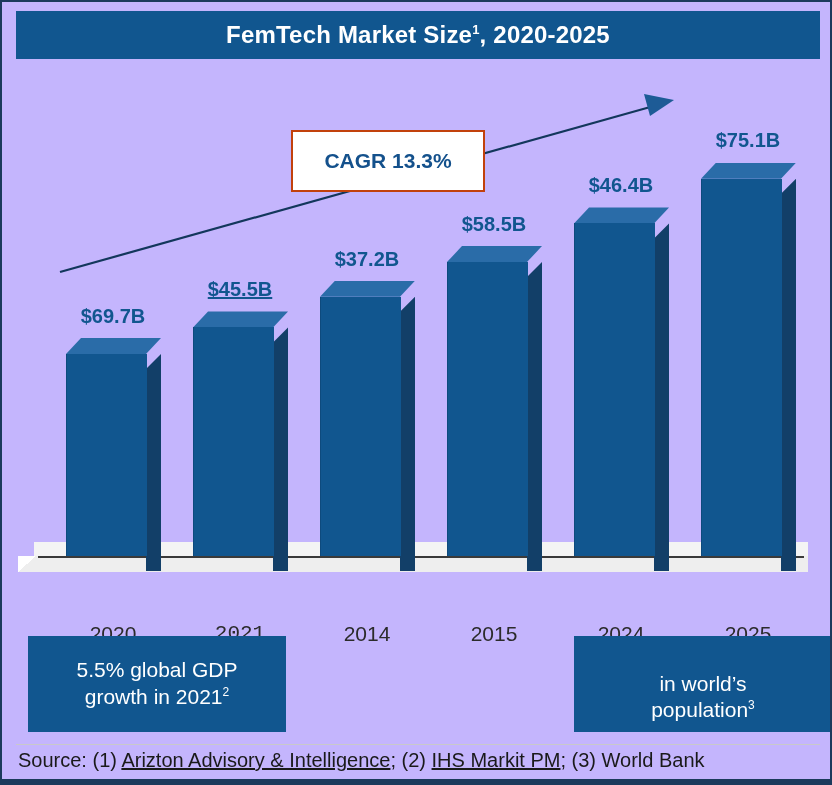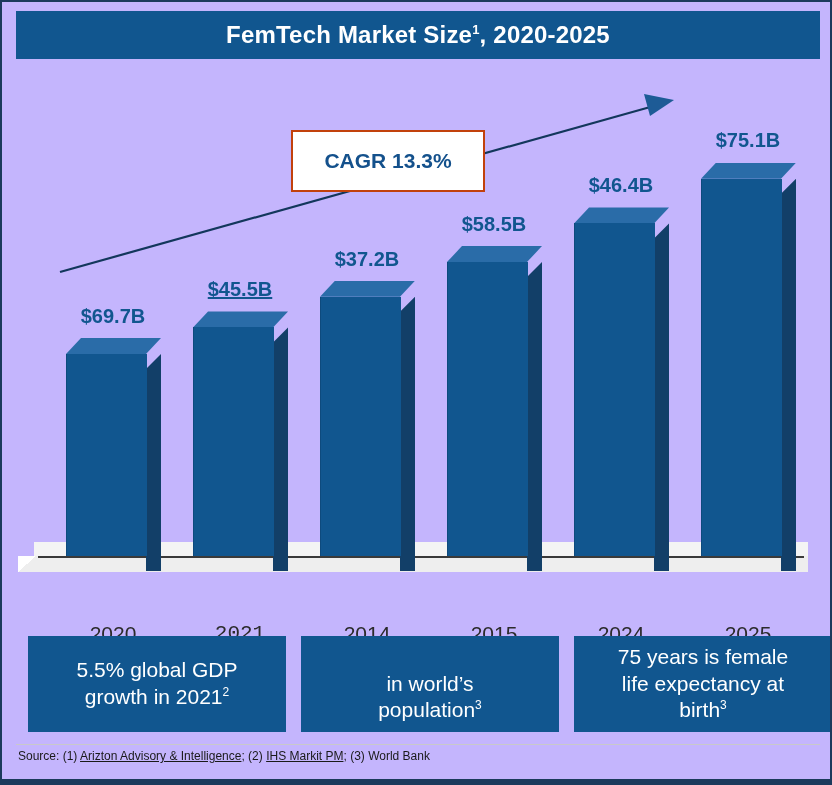--- a/index.html
+++ b/index.html
@@ -202,21 +202,21 @@
     left: 14px;
     top: 742px;
     width: 804px;
     height: 1px;
     background: #c9c9c9;
   }
   .source {
     position: absolute;
     left: 16px;
     top: 747px;
-    font-size: 12px;
+    font-size: 20px;
     color: #1a1a1a;
     white-space: nowrap;
   }
   .source u { text-decoration: underline; }
   .bottom-rule {
     position: absolute;
     left: 0;
     bottom: 0;
     width: 832px;
     height: 4px;
@@ -296,22 +296,19 @@
       </div>
   </div>
 
   <div class="stats">
     <div class="stat-box">
       <span class="stat-text"><span>5.5% global GDP</span><br><span>growth in 2021</span><sup>2</sup></span>
     </div>
     <div class="stat-box">
       <span class="stat-text"><br><span>in world’s</span><br><span>population</span><sup>3</sup></span>
     </div>
-    <div class="stat-box">
-      <span class="stat-text"><span>75 years is female</span><br><span>life expectancy at</span><br><span>birth</span><sup>3</sup></span>
-    </div>
   </div>
 
   <div class="source-rule"></div>
   <div class="source"><span>Source: (1) </span><u>Arizton Advisory &amp; Intelligence</u><span>; (2) </span><u>IHS Markit PM</u><span>; (3) World Bank</span></div>
 
   <div class="bottom-rule"></div>
 </div>
 
 </body></html>

